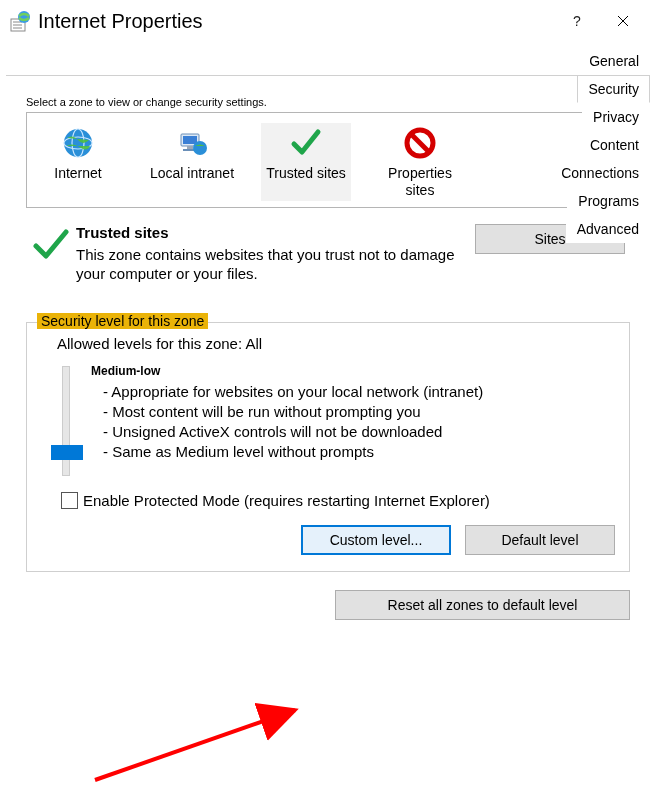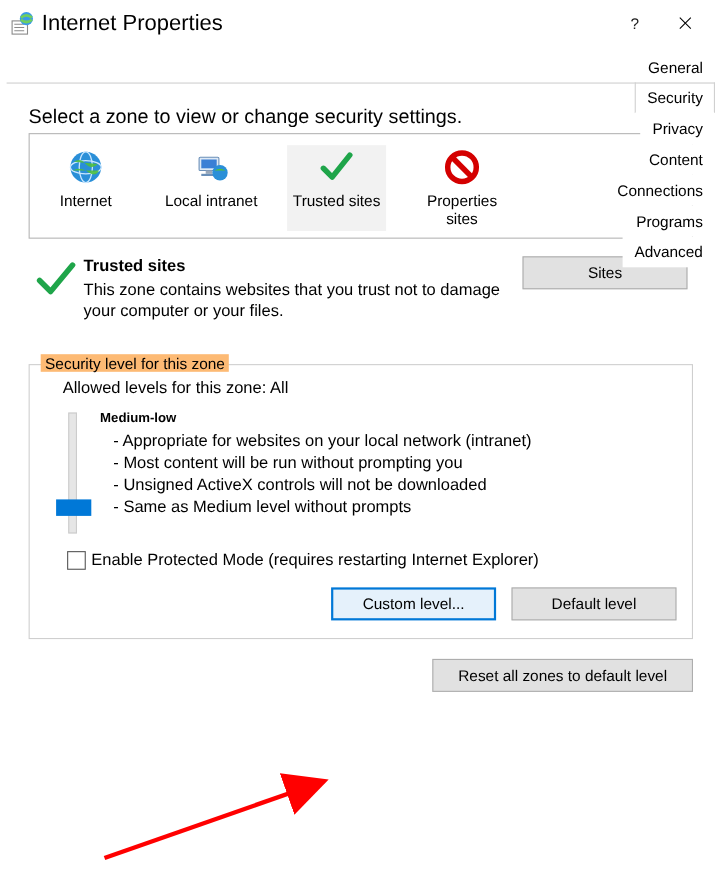--- a/index.html
+++ b/index.html
@@ -56,21 +56,21 @@
       background: #fff;
     }
     .tab.active {
       border: 1px solid #d0d0d0;
       border-bottom: 1px solid #fff;
       background: #fff;
     }
     .content {
       padding: 20px 26px 10px 26px;
     }
-    .zone-prompt { font-size: 18px; margin-bottom: 4px; }
+    .zone-prompt { font-size: 11px; margin-bottom: 4px; }
     .zone-box {
       border: 1px solid #b5b5b5;
       padding: 10px 6px 6px 6px;
       display: flex;
       gap: 24px;
     }
     .zone-item {
       display: flex;
       flex-direction: column;
       align-items: center;
@@ -119,21 +119,21 @@
     .fieldset {
       border: 1px solid #cfcfcf;
       margin-top: 38px;
       padding: 12px 14px 16px 14px;
       position: relative;
     }
     .legend {
       position: absolute;
       top: -10px;
       left: 10px;
-      background: #fdba74;
+      background: #eab308;
       padding: 0 4px;
       font-size: 14px;
     }
     .allowed-row { margin-left: 16px; font-size: 15px; }
     .slider-area {
       display: flex;
       margin-top: 10px;
     }
     .slider-track {
       width: 50px;
@@ -181,21 +181,21 @@
     }
     .btn-focus {
       border: 2px solid #0078d7;
       background: #e5f1fb;
     }
     .reset-row {
       display: flex;
       justify-content: flex-end;
       margin-top: 18px;
     }
-    .btn-wide { width: 237px; }
+    .btn-wide { width: 295px; }
     .arrow-svg {
       position: absolute;
       pointer-events: none;
       left: 90px;
       top: 680px;
       z-index: 10;
     }
     .close-x svg { width: 12px; height: 12px; }
   </style>
 </head>

